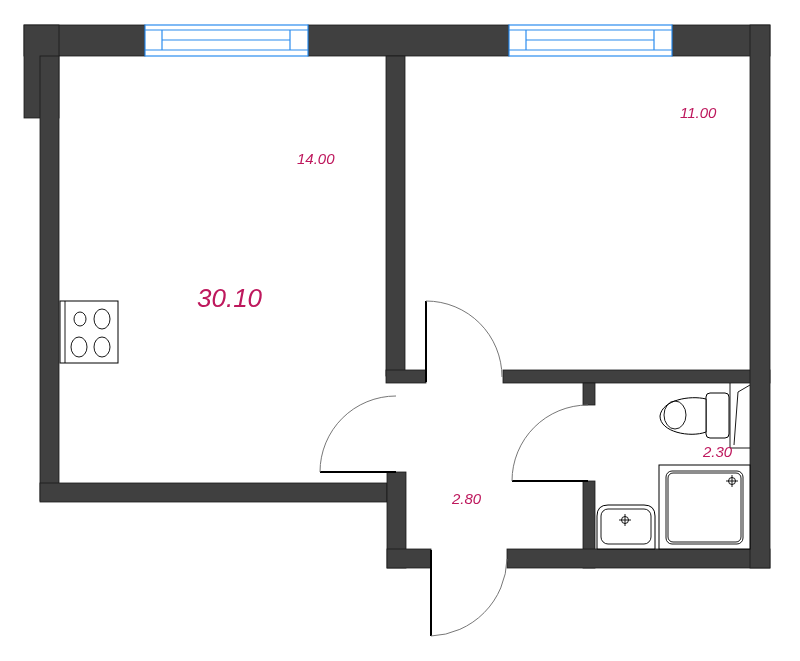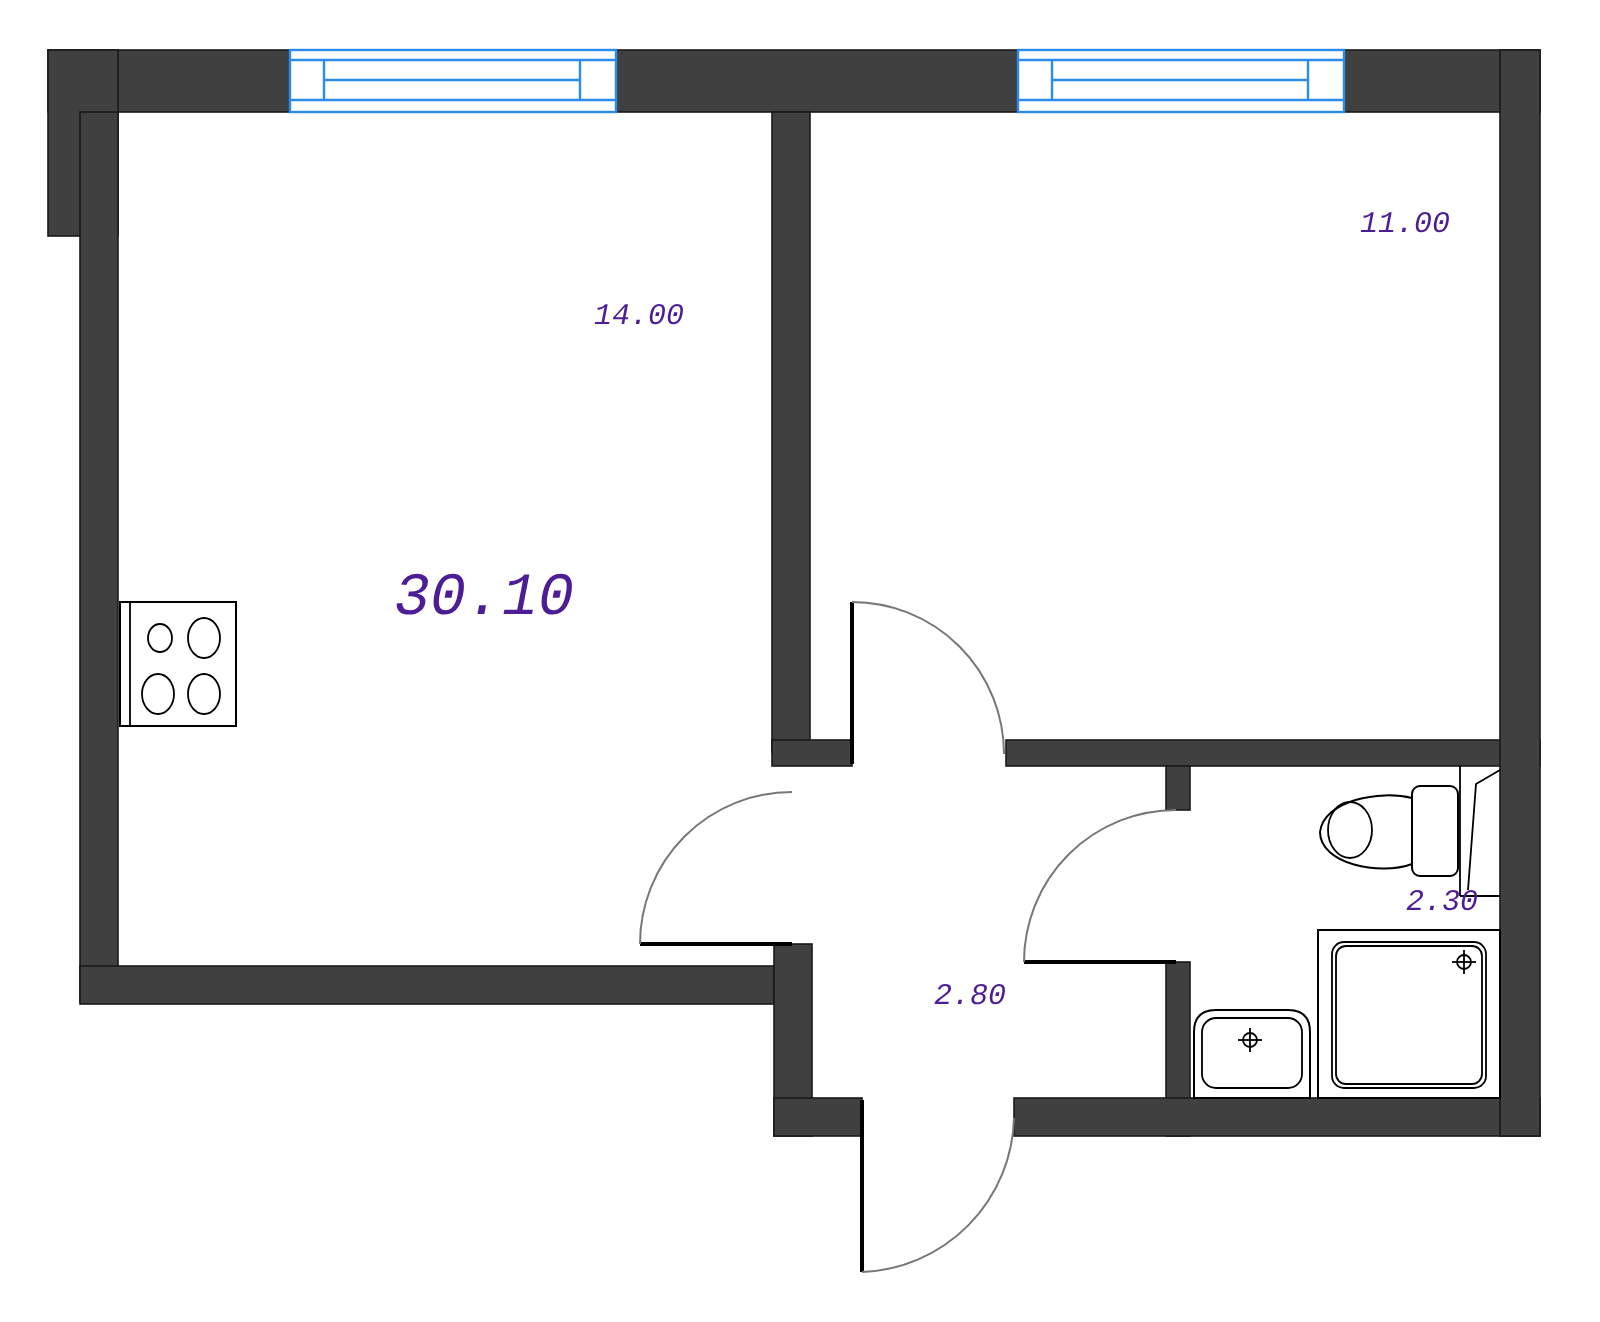--- a/index.html
+++ b/index.html
@@ -7,27 +7,27 @@
     #plan { position: absolute; left: 0; top: 0; width: 800px; height: 661px; }
     .wall { fill: #404040; stroke: #1a1a1a; stroke-width: 0.8; }
     .win-frame { fill: #ffffff; stroke: #2b8cee; stroke-width: 1.2; }
     .win-line { stroke: #2b8cee; stroke-width: 1.2; fill: none; }
     .door-leaf { stroke: #000; stroke-width: 2; fill: none; }
     .door-arc { stroke: #777; stroke-width: 1; fill: none; }
     .fixture { stroke: #000; stroke-width: 1; fill: #ffffff; }
     .fixture-thin { stroke: #000; stroke-width: 0.9; fill: none; }
     .label {
       position: absolute;
-      font-family: Liberation Mono, monospace;
+      font-family: Liberation Sans, sans-serif;
       font-style: italic;
-      color: #4c1d95;
+      color: #be185d;
       white-space: nowrap;
     }
     .label-small { font-size: 15px; }
-    .label-big { font-size: 30px; }
+    .label-big { font-size: 26px; }
   </style>
 </head>
 <body>
 
 <svg id="plan" viewBox="0 0 800 661" xmlns="http://www.w3.org/2000/svg">
 
   <g>
 
     <rect class="wall" x="24" y="25" width="121" height="31"></rect>
 
@@ -126,14 +126,14 @@
     <rect class="fixture-thin" x="601" y="509" width="50" height="35" rx="7"></rect>
     <circle class="fixture-thin" cx="625" cy="520" r="3.5"></circle>
     <line class="fixture-thin" x1="619" y1="520" x2="631" y2="520"></line>
     <line class="fixture-thin" x1="625" y1="514" x2="625" y2="526"></line>
   </g>
 </svg>
 
 <div class="label label-small" style="left:297px; top:150px;">14.00</div>
 <div class="label label-small" style="left:680px; top:104px;">11.00</div>
 <div class="label label-big" style="left:197px; top:283px;">30.10</div>
-<div class="label label-small" style="left:467px; top:490px;">2.80</div>
+<div class="label label-small" style="left:452px; top:490px;">2.80</div>
 <div class="label label-small" style="left:703px; top:443px;">2.30</div>
 
 </body></html>

